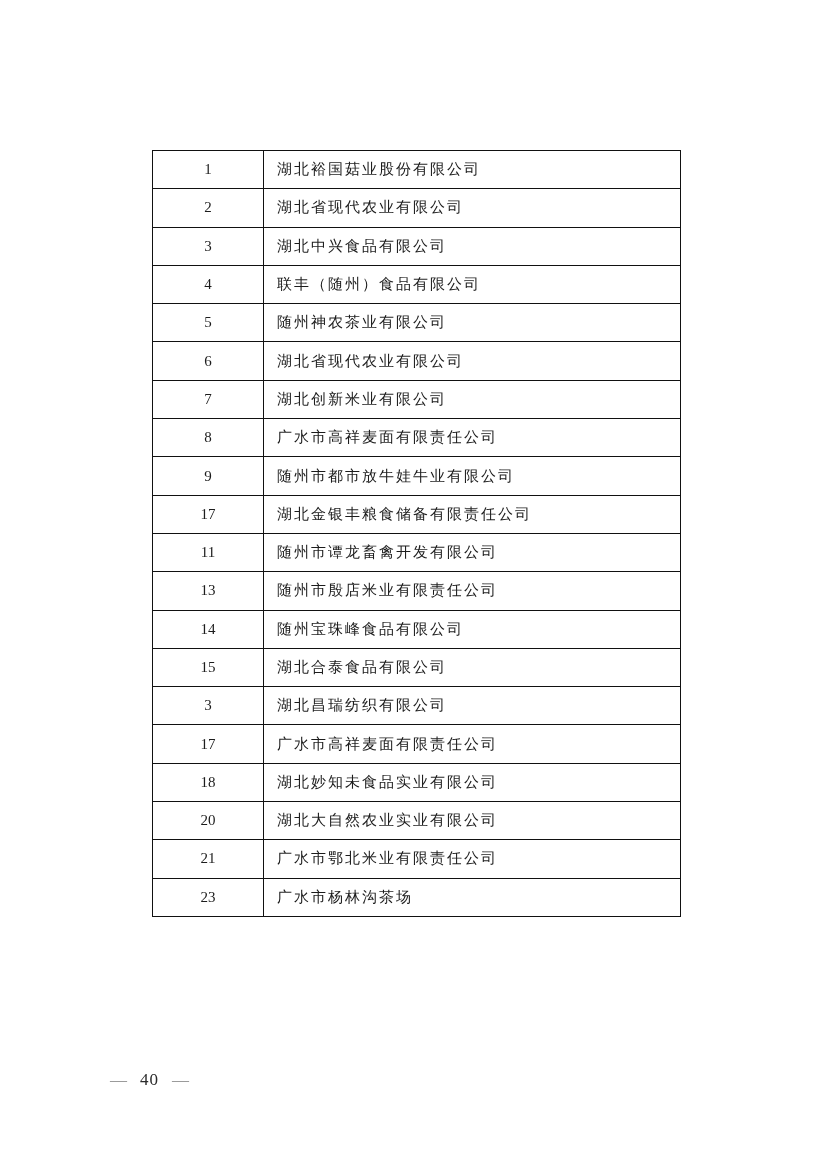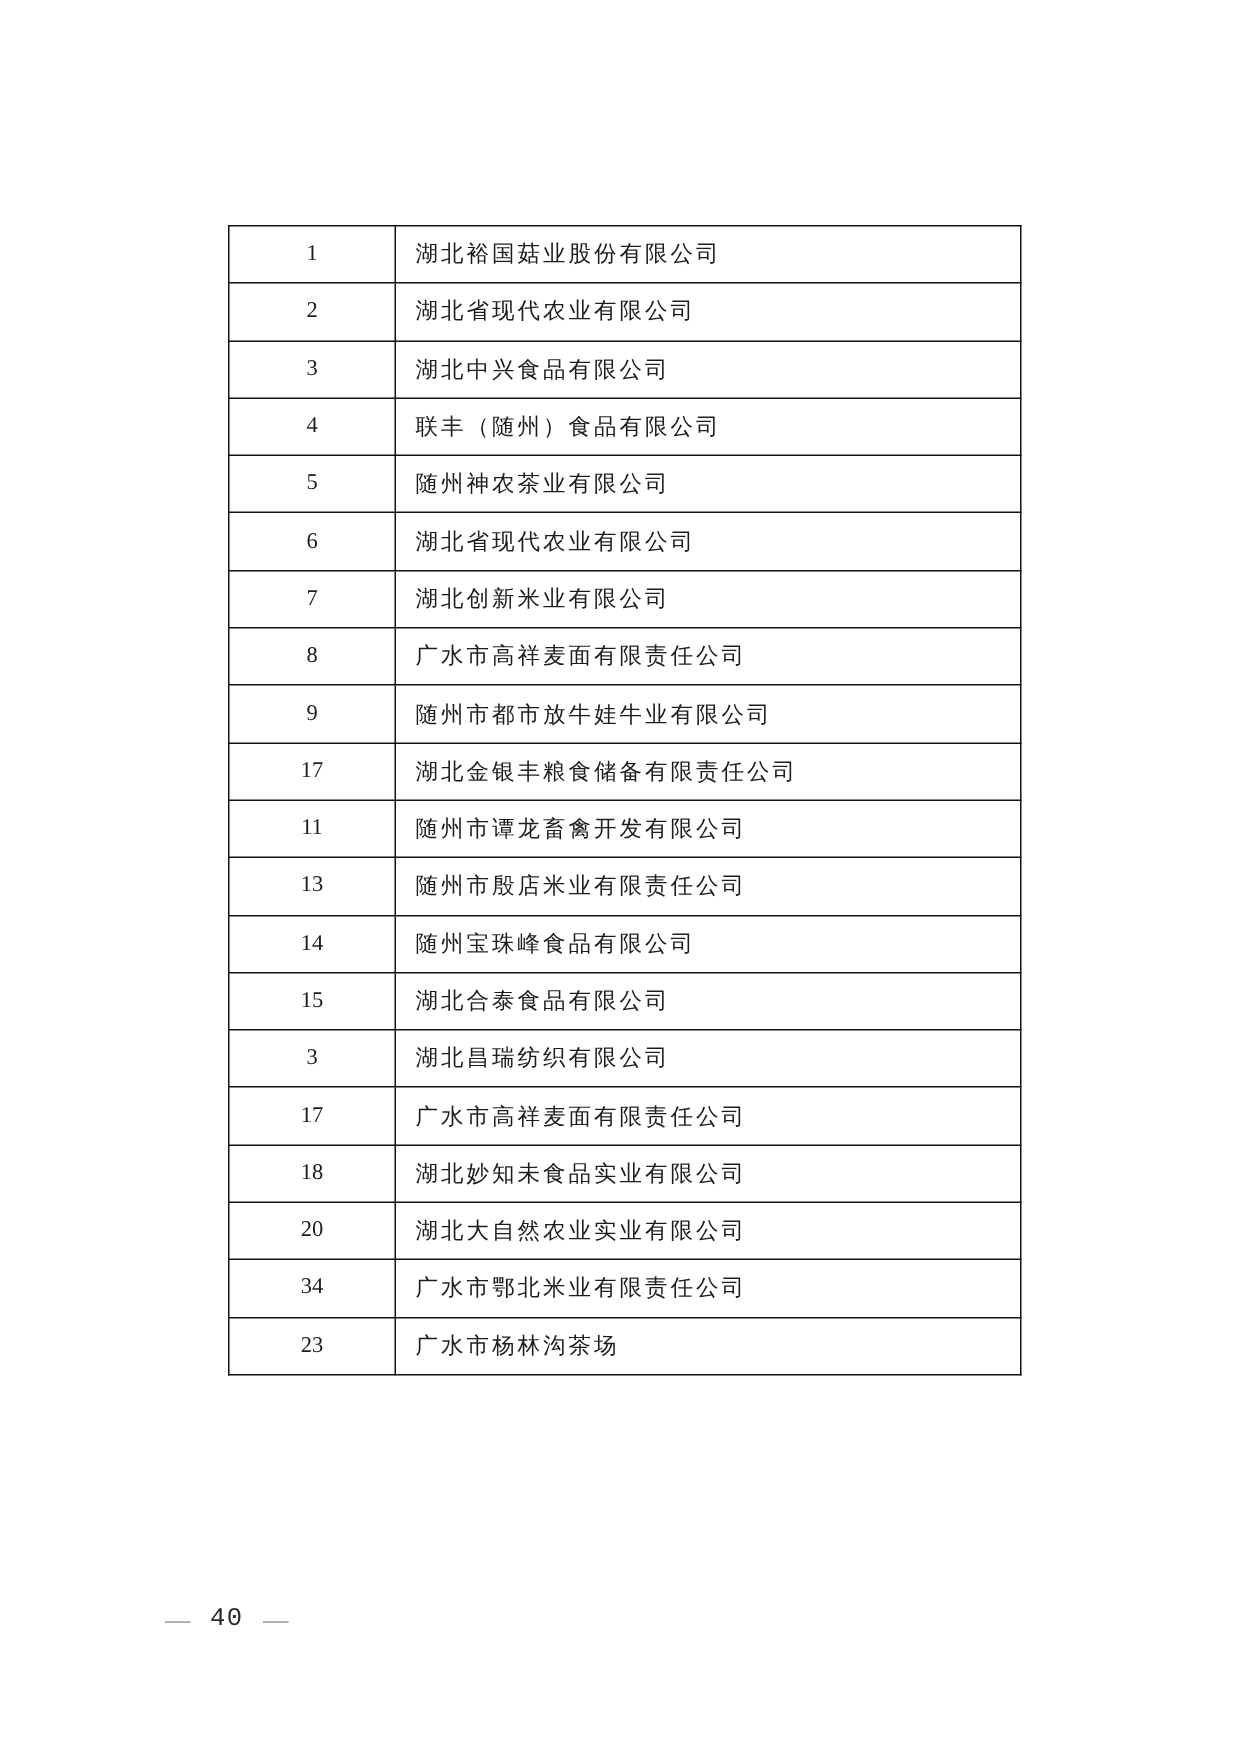--- a/index.html
+++ b/index.html
@@ -59,21 +59,20 @@
     font-size: 17px;
     line-height: 1;
   }
   .footer .dash {
     color: #8a8a8a;
     font-size: 17px;
   }
   .footer .page-num {
     color: #2a2a2a;
     letter-spacing: 1px;
-    font-family: Liberation Mono, monospace;
   }
 </style>
 </head>
 <body>
 
 <div class="page">
 
   <table class="company-table">
     <tbody>
         <tr>
@@ -142,21 +141,21 @@
         </tr>
         <tr>
           <td class="num-cell">18</td>
           <td class="name-cell">湖北妙知未食品实业有限公司</td>
         </tr>
         <tr>
           <td class="num-cell">20</td>
           <td class="name-cell">湖北大自然农业实业有限公司</td>
         </tr>
         <tr>
-          <td class="num-cell">34</td>
+          <td class="num-cell">21</td>
           <td class="name-cell">广水市鄂北米业有限责任公司</td>
         </tr>
         <tr>
           <td class="num-cell">23</td>
           <td class="name-cell">广水市杨林沟茶场</td>
         </tr>
       </tbody>
   </table>
 
   <div class="footer">

